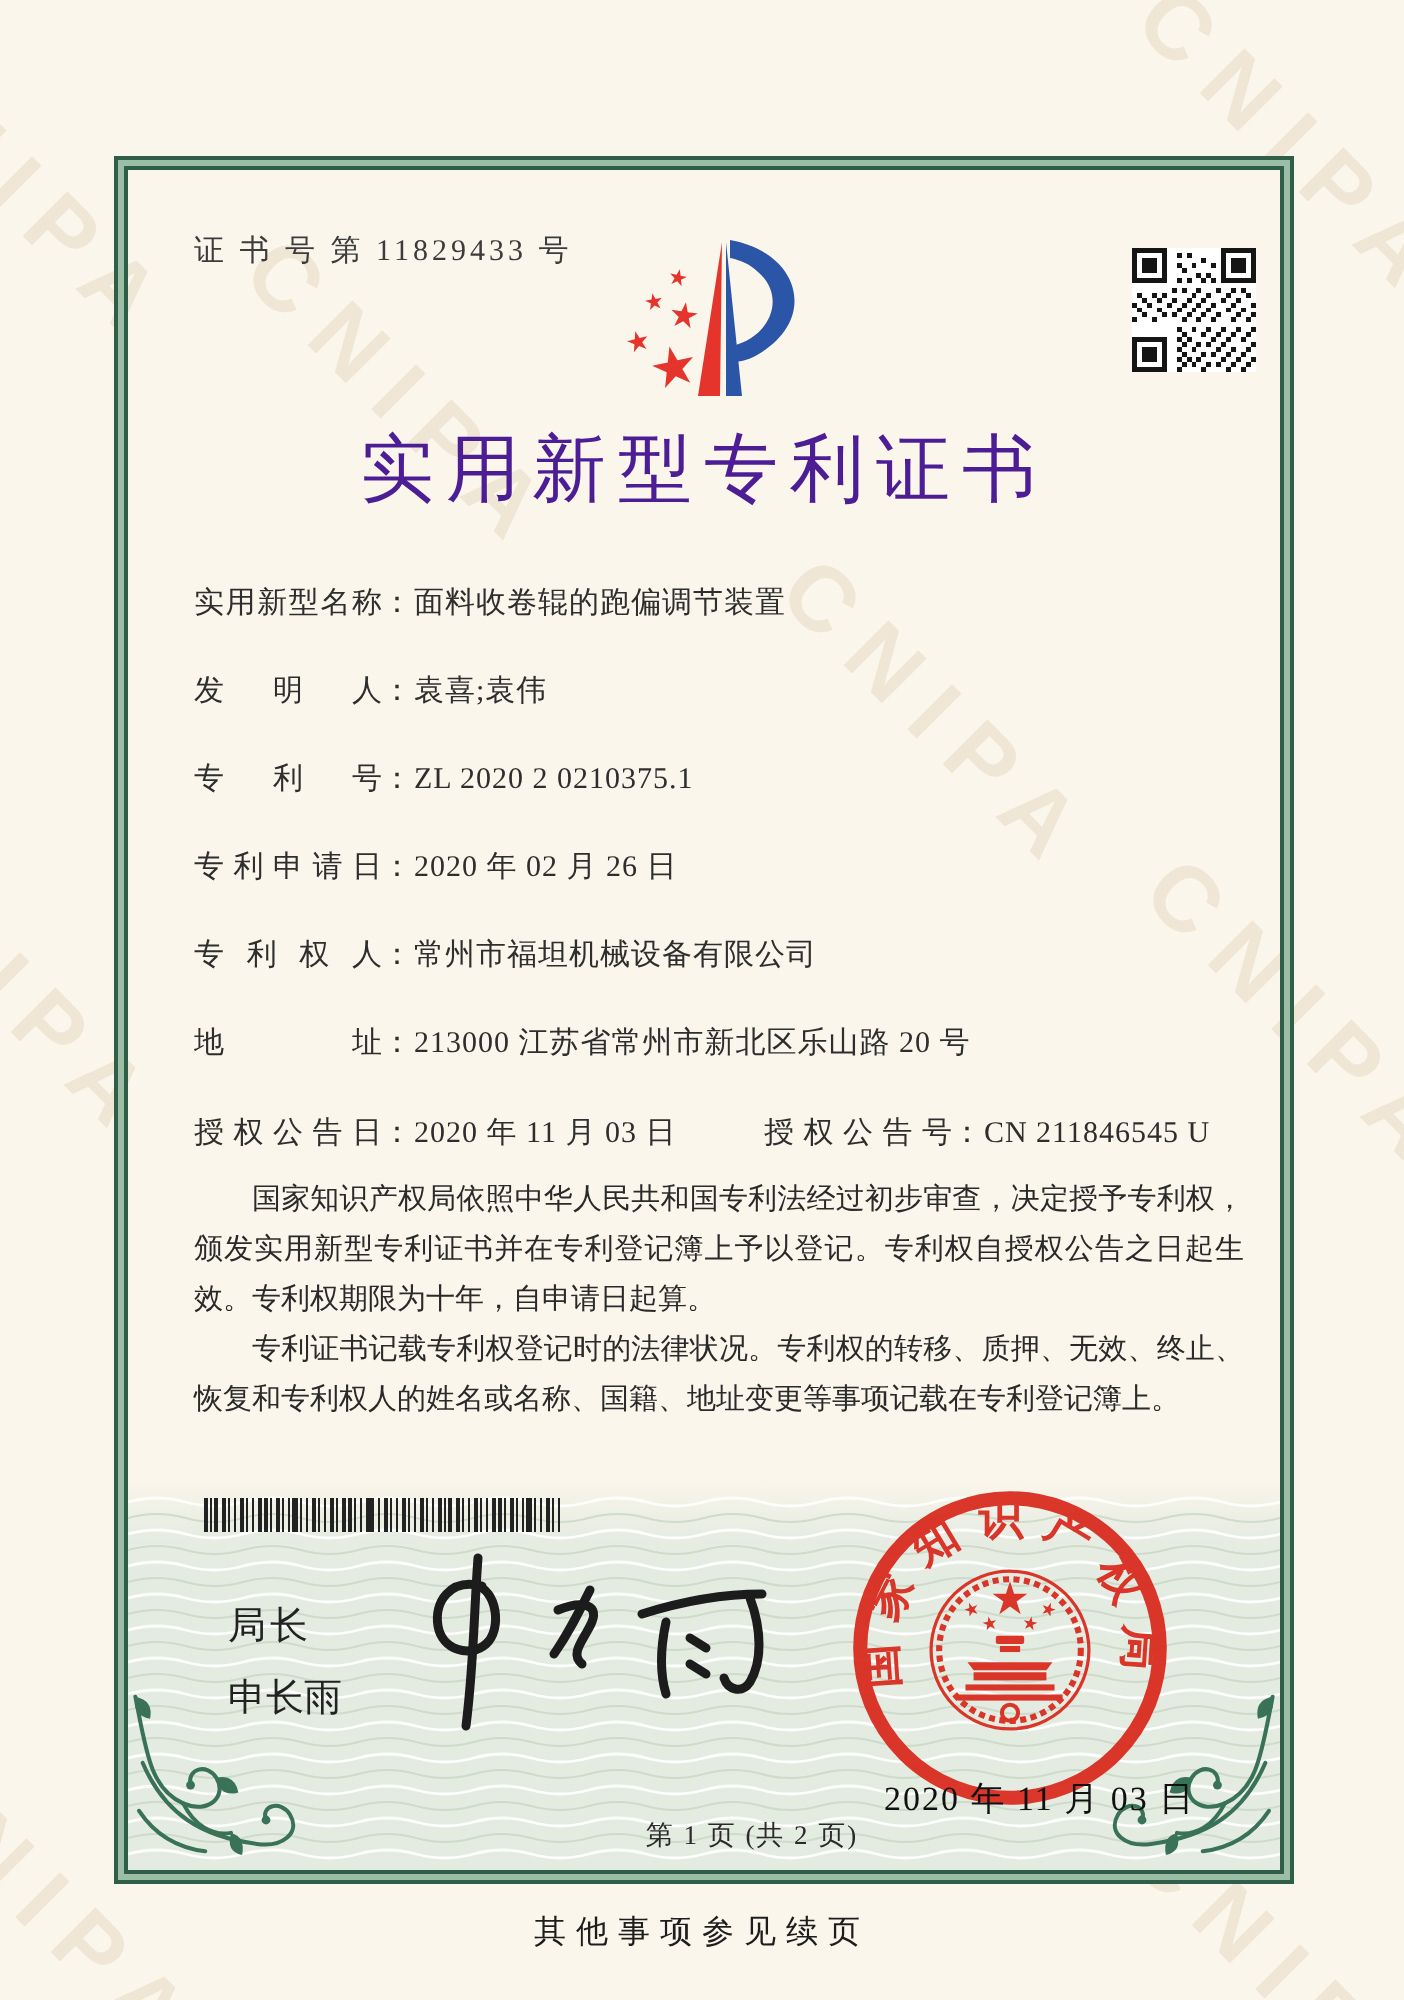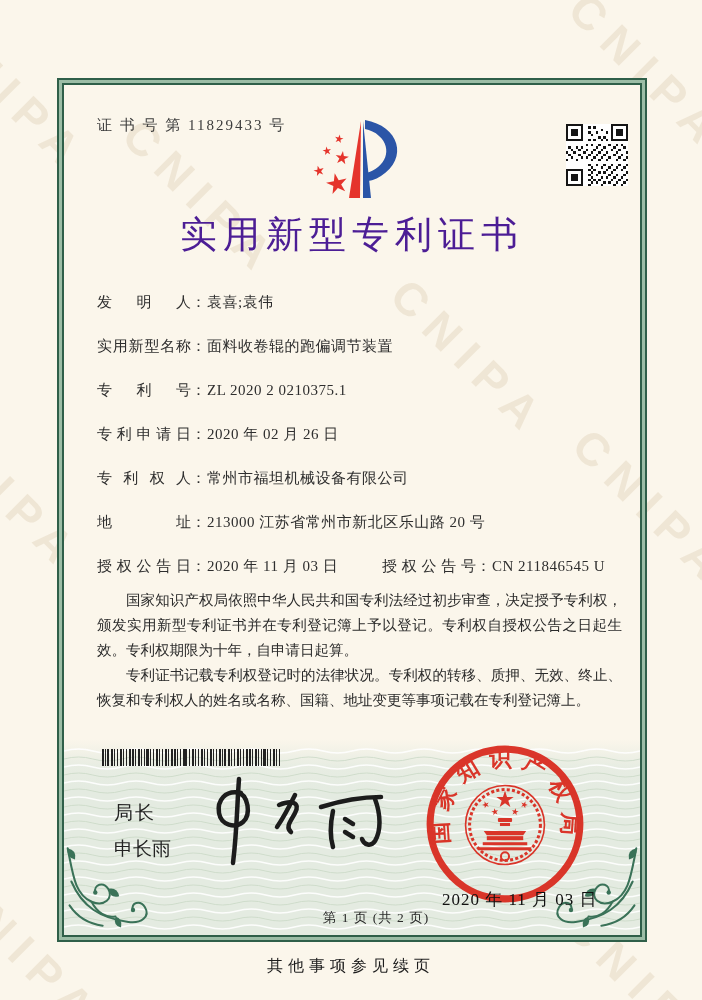--- a/index.html
+++ b/index.html
@@ -170,24 +170,24 @@
              M10,23h1v1h-1z M12,23h1v1h-1z M15,23h1v1h-1z M17,23h1v1h-1z M20,23h1v1h-1z M23,23h1v1h-1z
              M9,24h1v1h-1z M14,24h1v1h-1z M19,24h1v1h-1z M22,24h1v1h-1z"></path>
         </g>
       </svg>
     </div>
 
     <h1 class="title">实用新型专利证书</h1>
 
     <div class="fields">
       <div class="field-row">
+        <span class="f-label">实用新型名称</span><span class="f-colon">：</span><span class="f-value">面料收卷辊的跑偏调节装置</span>
+      </div>
+      <div class="field-row">
         <span class="f-label">发明人</span><span class="f-colon">：</span><span class="f-value">袁喜;袁伟</span>
-      </div>
-      <div class="field-row">
-        <span class="f-label">实用新型名称</span><span class="f-colon">：</span><span class="f-value">面料收卷辊的跑偏调节装置</span>
       </div>
       <div class="field-row">
         <span class="f-label">专利号</span><span class="f-colon">：</span><span class="f-value">ZL 2020 2 0210375.1</span>
       </div>
       <div class="field-row">
         <span class="f-label">专利申请日</span><span class="f-colon">：</span><span class="f-value">2020 年 02 月 26 日</span>
       </div>
       <div class="field-row">
         <span class="f-label">专利权人</span><span class="f-colon">：</span><span class="f-value">常州市福坦机械设备有限公司</span>
       </div>

